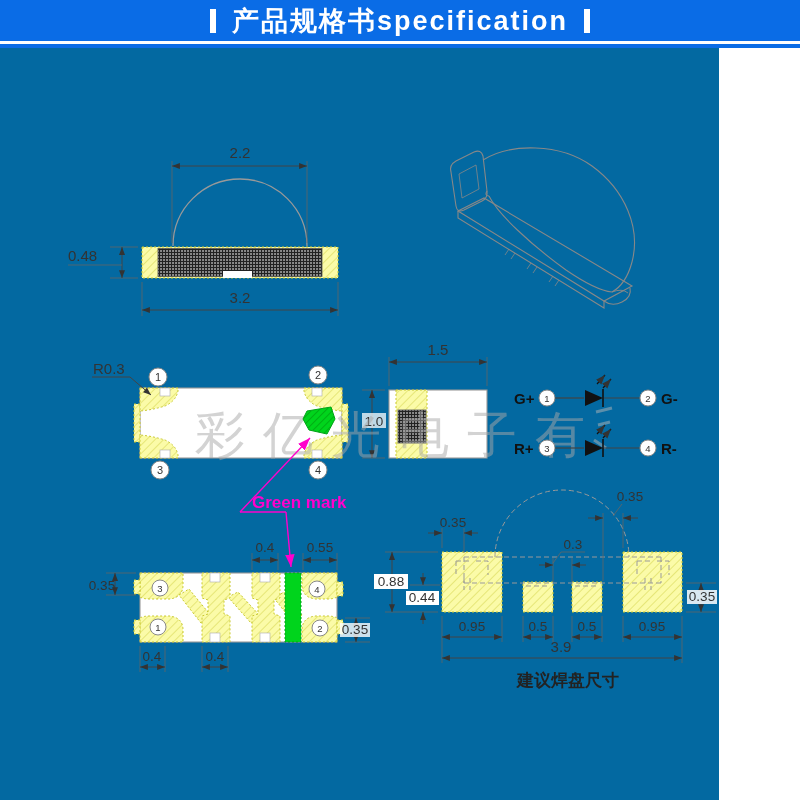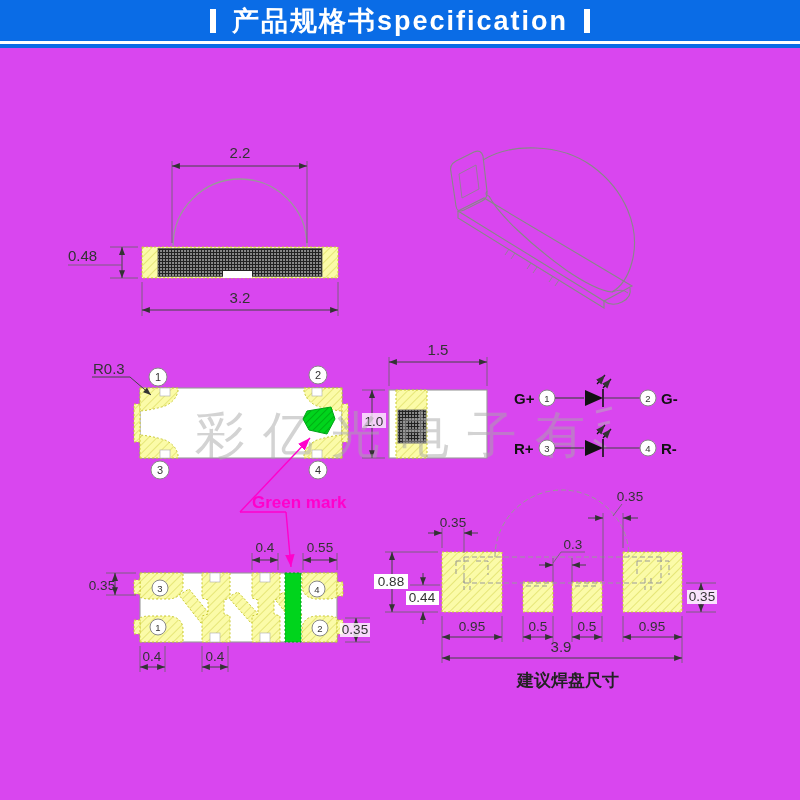--- a/index.html
+++ b/index.html
@@ -1,17 +1,17 @@
 <!DOCTYPE html>
 <html><head>
 <meta charset="utf-8">
 <style>
   html,body{margin:0;padding:0;background:#fff;width:800px;height:800px;overflow:hidden;
             font-family:"Liberation Sans","DejaVu Sans",sans-serif;}
-  #stage{position:relative;width:800px;height:800px;background:#d946ef;}
+  #stage{position:relative;width:692px;height:800px;background:#0369a1;padding-left:27px;}
   #hdr{position:absolute;left:0;top:0;width:800px;height:41px;display:flex;
        align-items:center;justify-content:center;gap:16px;}
   #hdr .bar{display:inline-block;width:6px;height:24px;background:#fff;}
   #hdr .ttl{color:#fff;font-size:27px;font-weight:bold;letter-spacing:2px;white-space:nowrap;}
   #hdr-gap{position:absolute;left:0;top:41px;width:800px;height:3px;background:#fff;}
   #hdr-line{position:absolute;left:0;top:44px;width:800px;height:4px;}
   svg{position:absolute;left:0;top:0;}
   .ext{stroke:#666;stroke-width:0.8;fill:none;}
   .dim{stroke:#444;stroke-width:1;fill:none;}
   .dt{font-size:15px;fill:#333;}

